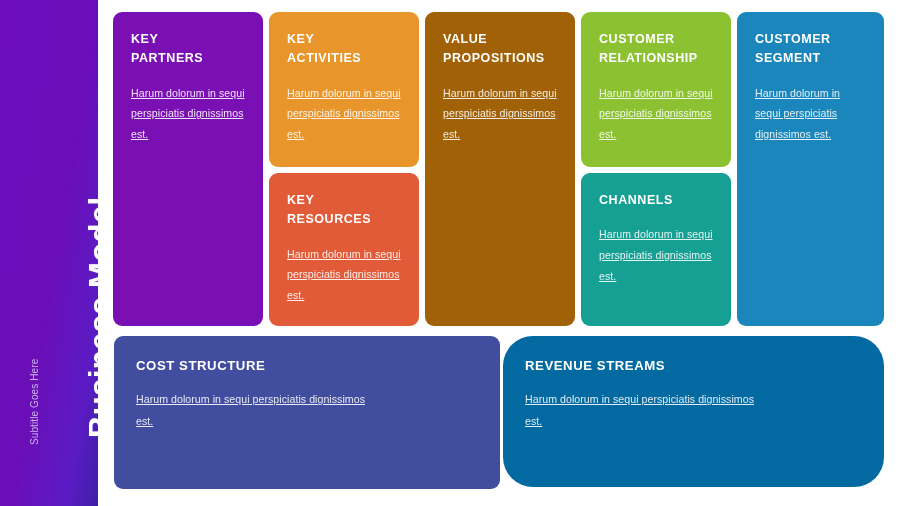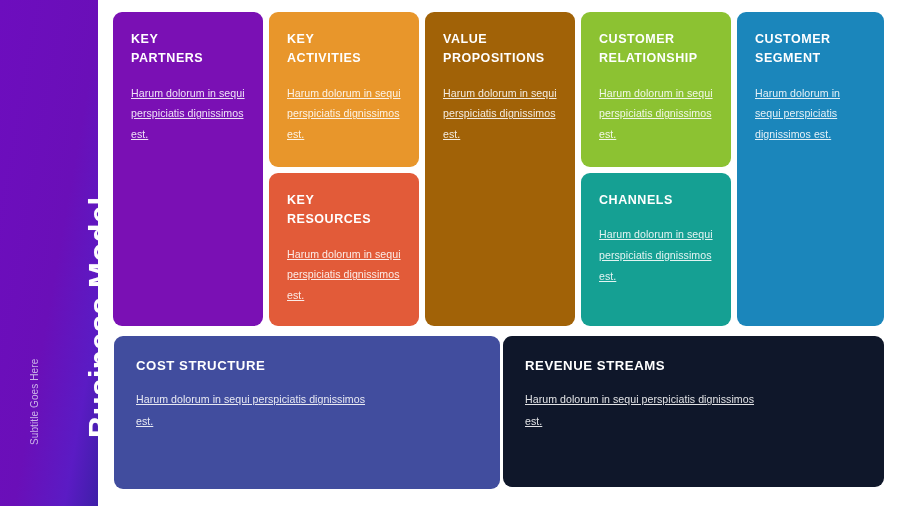--- a/index.html
+++ b/index.html
@@ -153,18 +153,18 @@
     <div class="card-title">CUSTOMER
 SEGMENT</div>
     <div class="card-body">Harum dolorum in sequi perspiciatis dignissimos est.</div>
   </div>
 
   <div class="card wide" style="left:108px; top:336px; width:386px; height:153px; background:#414D9E;margin-left:6px;">
     <div class="card-title">COST STRUCTURE</div>
     <div class="card-body" style="max-width:235px;">Harum dolorum in sequi perspiciatis dignissimos est.</div>
   </div>
 
-  <div class="card wide" style="left:503px; top:336px; width:381px; height:151px; background:#0f172a;">
+  <div class="card wide" style="left:503px; top:336px; width:381px; height:151px; background:#0369a1;border-radius:30px;">
     <div class="card-title">REVENUE STREAMS</div>
     <div class="card-body" style="max-width:235px;">Harum dolorum in sequi perspiciatis dignissimos est.</div>
   </div>
 
 </div>
 
 </body></html>

